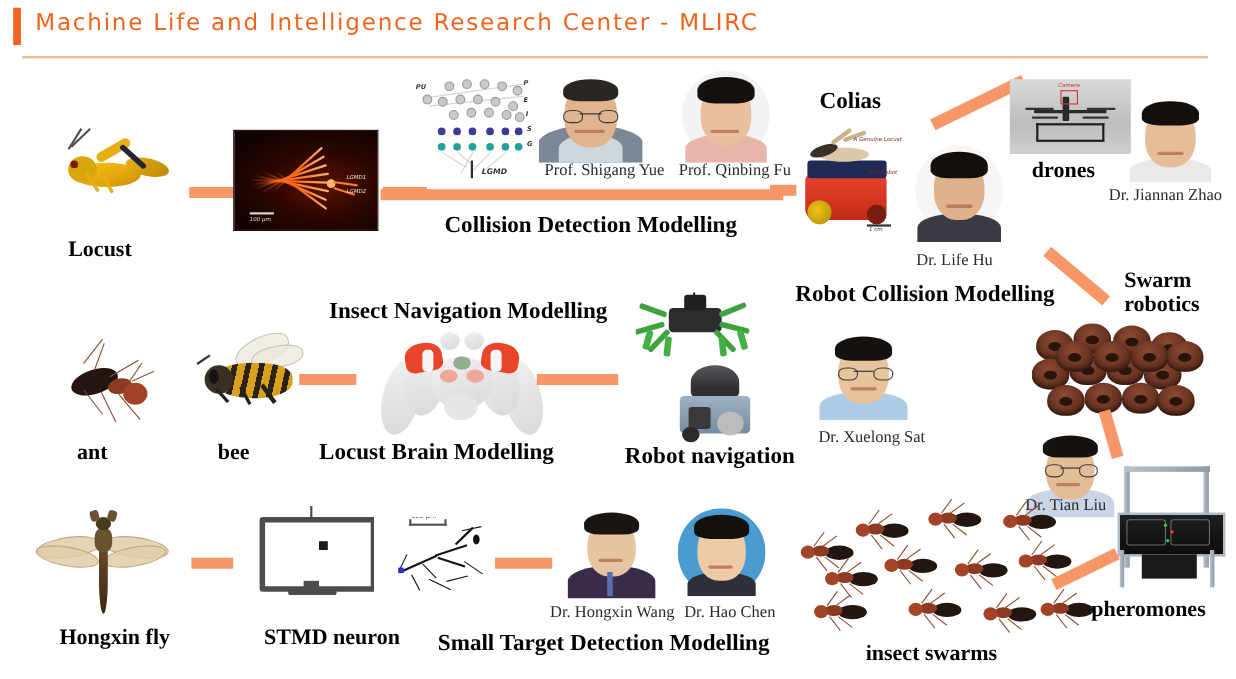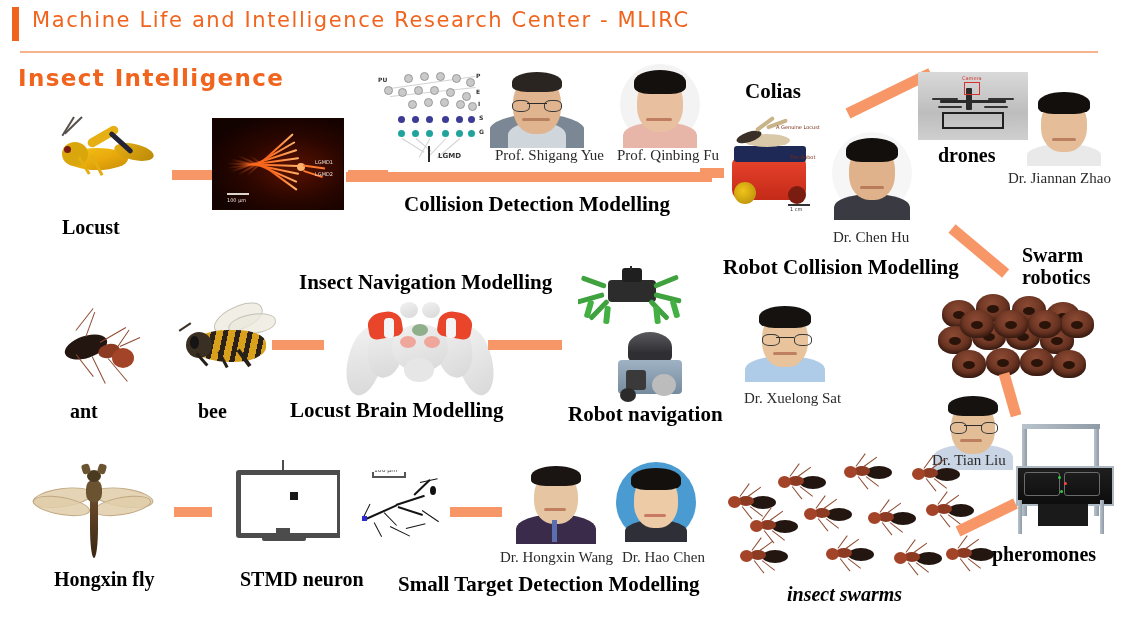--- a/index.html
+++ b/index.html
@@ -78,20 +78,21 @@
   
   .conn {
     position: absolute;
     background: #F79767;
   }
 
   
   .imgbox {
     position: absolute;
     overflow: hidden;
+    font-style: italic;
   }
 
   
   .locust-body {
     position: absolute;
     border-radius: 50%;
     background: linear-gradient(160deg,#f5c518 0%,#e8a90c 55%,#c98c06 100%);
   }
 
   
@@ -375,21 +376,20 @@
 <body>
 
 <div id="slide">
 
   <div id="header-bar">
     <div id="header-accent" style="background: rgb(241, 100, 30);"></div>
     <div id="header-title" style="color: rgb(241, 100, 30);">Machine Life and Intelligence Research Center - MLIRC</div>
     <div id="header-rule" style="background: rgb(247, 180, 140);"></div>
   </div>
 
-  <div id="section-title" style="color: rgb(241, 100, 30);">Insect Intelligence</div>
 
   <div class="imgbox" style="left:40px; top:108px; width:120px; height:96px;">
     <div class="locust-body" style="left:26px; top:40px; width:62px; height:22px;"></div>
     <div class="locust-body" style="left:74px; top:36px; width:40px; height:16px; transform:rotate(12deg); background:linear-gradient(120deg,#e8b014,#b98807);"></div>
     <div style="position:absolute; left:22px; top:34px; width:26px; height:24px; border-radius:50%; background:#d9a60c;"></div>
     <div style="position:absolute; left:24px; top:38px; width:7px; height:7px; border-radius:50%; background:#7a1a12;"></div>
 
     <div style="position:absolute; left:46px; top:24px; width:34px; height:9px; background:#e6b015; border-radius:5px; transform:rotate(-30deg);"></div>
     <div style="position:absolute; left:66px; top:32px; width:30px; height:5px; background:#242436; border-radius:3px; transform:rotate(42deg);"></div>
 
@@ -514,21 +514,21 @@
     <div class="tiny-tag" style="left:72px; top:96px; color:#333;">1 cm</div>
   </div>
 
   <div class="portrait" style="left:830px; top:128px; width:84px; height:92px;">
     <div style="position:absolute; left:2px; top:4px; width:80px; height:82px; border-radius:50%; background:#f6f6f6;"></div>
     <div class="shoulders" style="width:76px; height:26px; background:#3a3a42;"></div>
     <div class="head" style="top:16px; width:46px; height:56px; background:#dfb28c;"></div>
     <div class="hair" style="top:10px; width:52px; height:24px; background:#120f0c;"></div>
     <div style="position:absolute; left:30px; top:58px; width:24px; height:3px; border-radius:2px; background:#b87b5c;"></div>
   </div>
-  <div class="person" style="left:833px; top:229px;">Dr. Chen Hu</div>
+  <div class="person" style="left:833px; top:229px;">Dr. Life Hu</div>
 
   <div class="lbl lbl-bold" style="left:723px; top:255px; font-size:21px;">Robot Collision Modelling</div>
 
   <div class="conn" style="left: 848px; top: 108px; width: 92px; height: 11px; transform: rotate(-26deg); transform-origin: left center; background: rgb(247, 151, 103);"></div>
 
   <div class="imgbox drone-photo" style="left:918px; top:72px; width:110px; height:68px;">
     <div class="drone-arm" style="left:22px; top:28px; width:66px; height:3px;"></div>
     <div class="drone-arm" style="left:48px; top:16px; width:6px; height:22px;"></div>
     <div class="drone-rotor" style="left:14px; top:26px; width:26px;"></div>
     <div class="drone-rotor" style="left:70px; top:26px; width:26px;"></div>
@@ -861,19 +861,19 @@
     <div class="ant" style="left:228px; top:84px; width:60px; height:34px;">
       <div class="gaster" style="left:24px; top:12px; width:26px; height:13px;"></div>
       <div class="thorax" style="left:12px; top:12px; width:16px; height:10px;"></div>
       <div class="head2" style="left:2px; top:12px; width:13px; height:12px;"></div>
       <div class="leg" style="left:14px; top:12px; width:16px; transform:rotate(-54deg);"></div>
       <div class="leg" style="left:22px; top:12px; width:16px; transform:rotate(-36deg);"></div>
       <div class="leg" style="left:16px; top:22px; width:16px; transform:rotate(52deg);"></div>
       <div class="leg" style="left:24px; top:22px; width:16px; transform:rotate(38deg);"></div>
     </div>
   </div>
-  <div class="lbl lbl-bold" style="left:787px; top:583px; font-size:20px;font-style:italic;">insect swarms</div>
+  <div class="lbl lbl-bold" style="left:787px; top:583px; font-size:20px;">insect swarms</div>
 
   <div class="conn" style="left: 958px; top: 526px; width: 64px; height: 11px; transform: rotate(-26deg); transform-origin: left center; background: rgb(247, 151, 103);"></div>
 
   <div class="lbl lbl-bold" style="left:992px; top:543px; font-size:20px;">pheromones</div>
 
 </div>
 
 </body></html>

